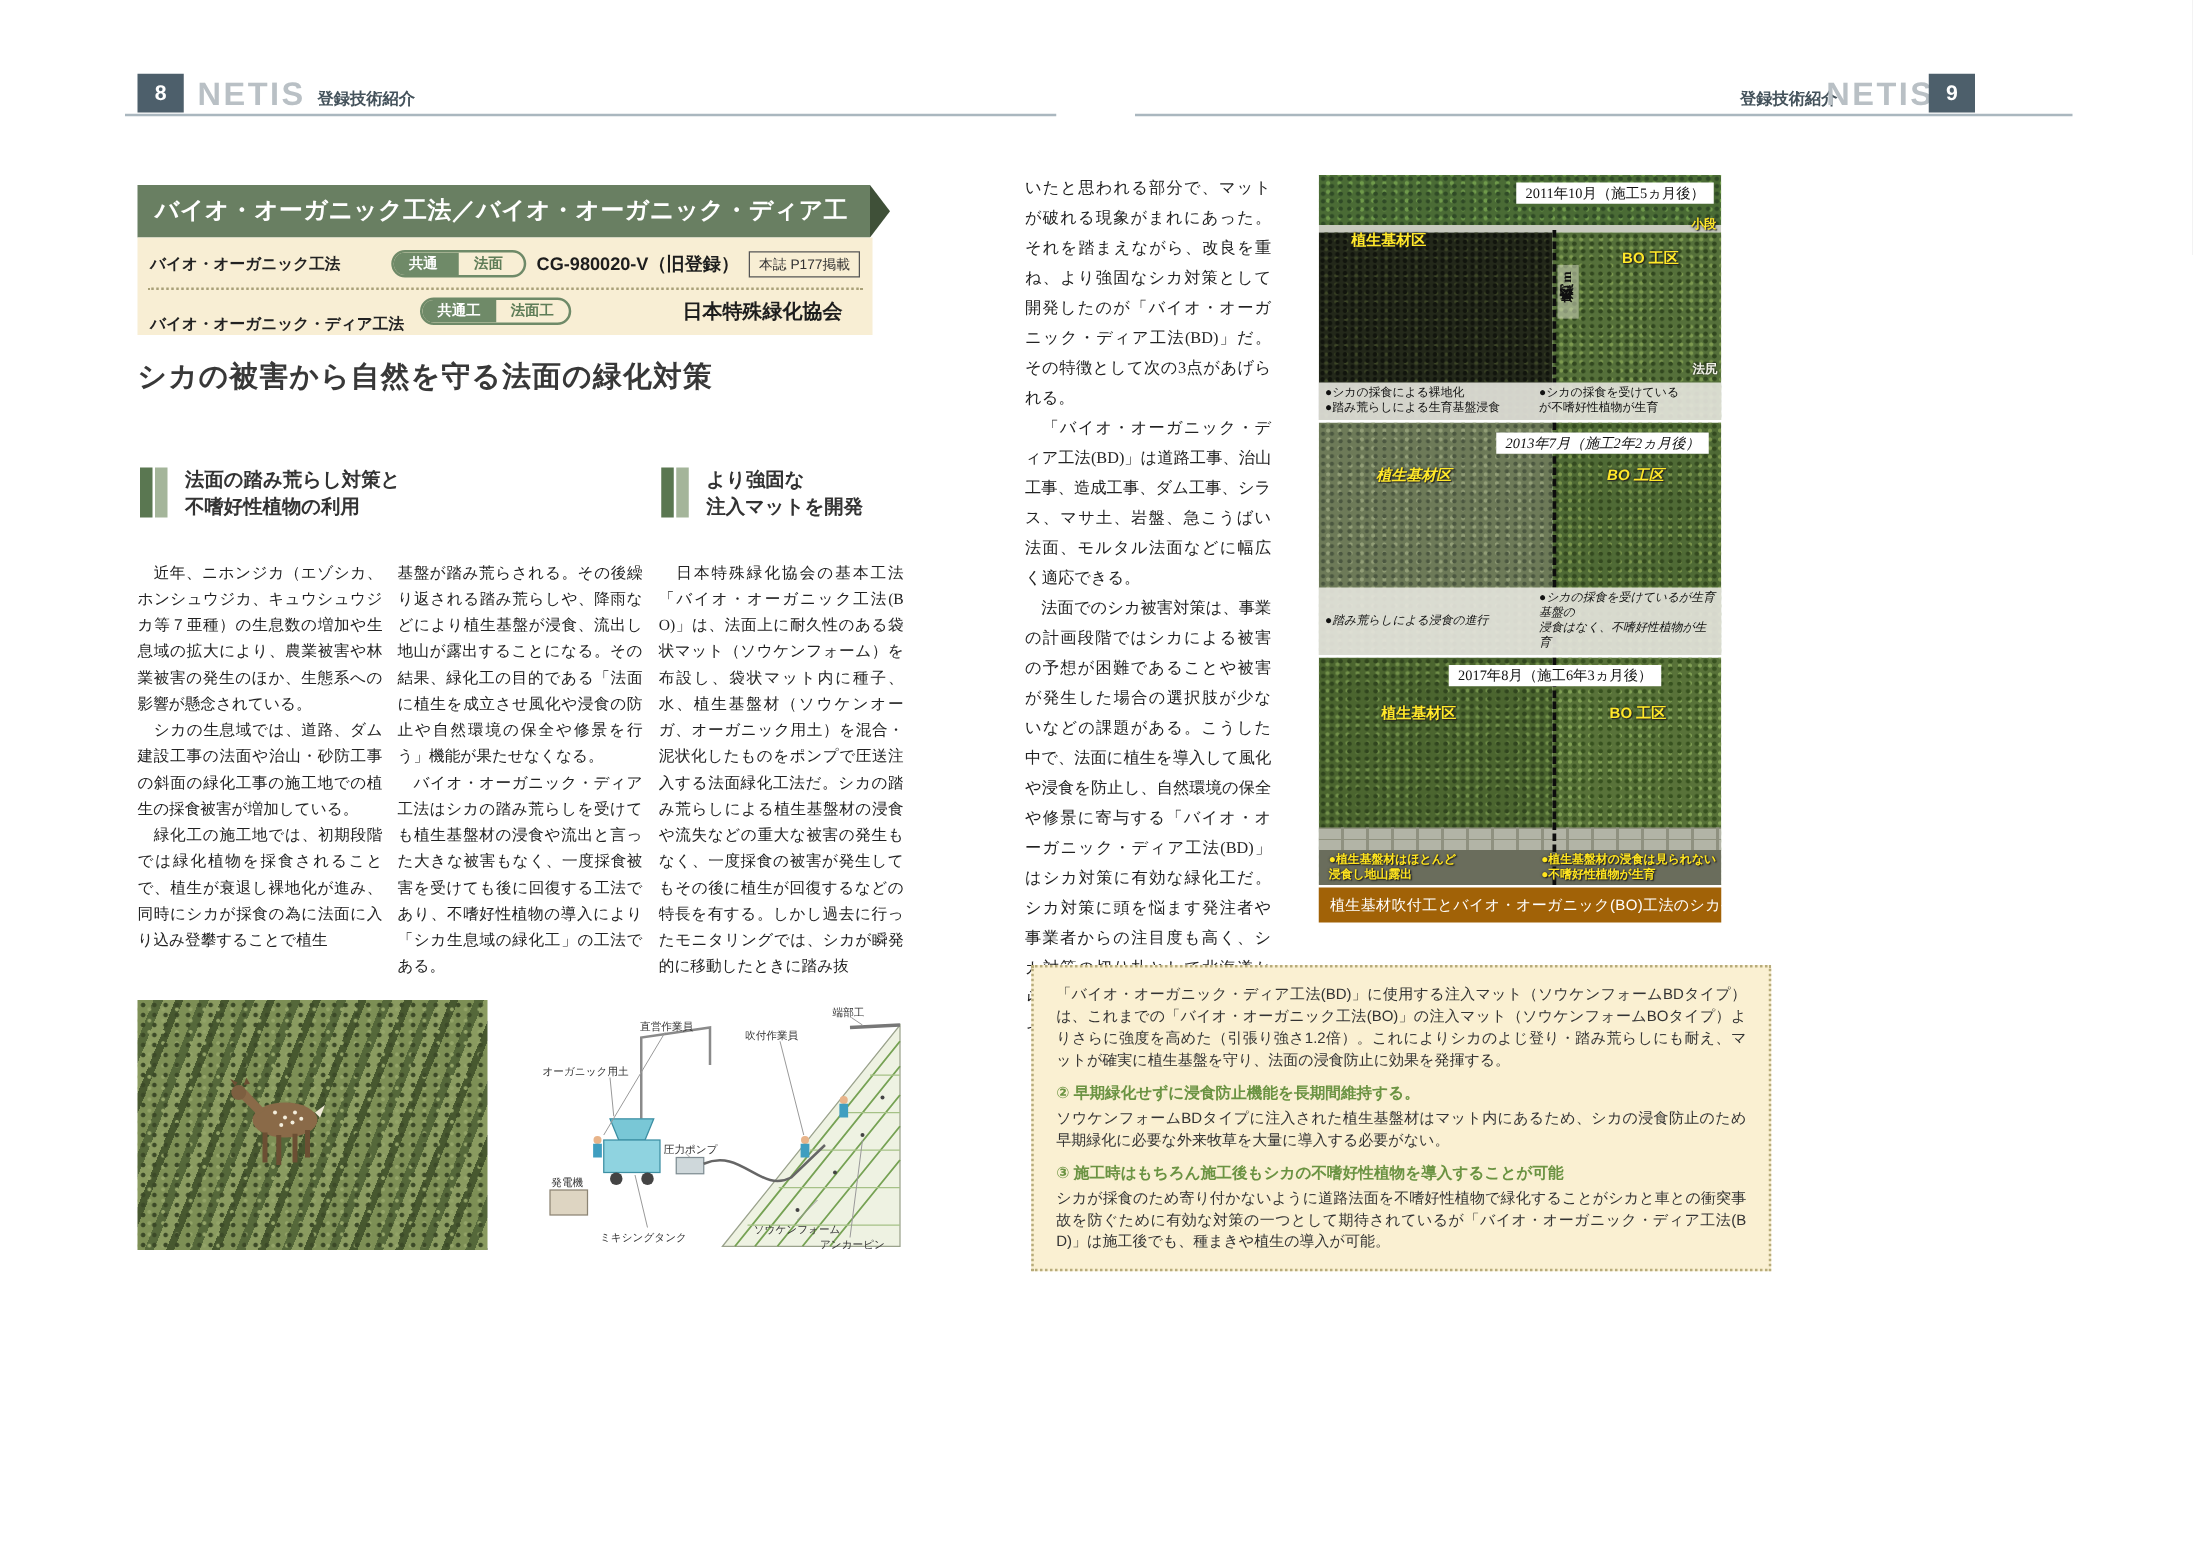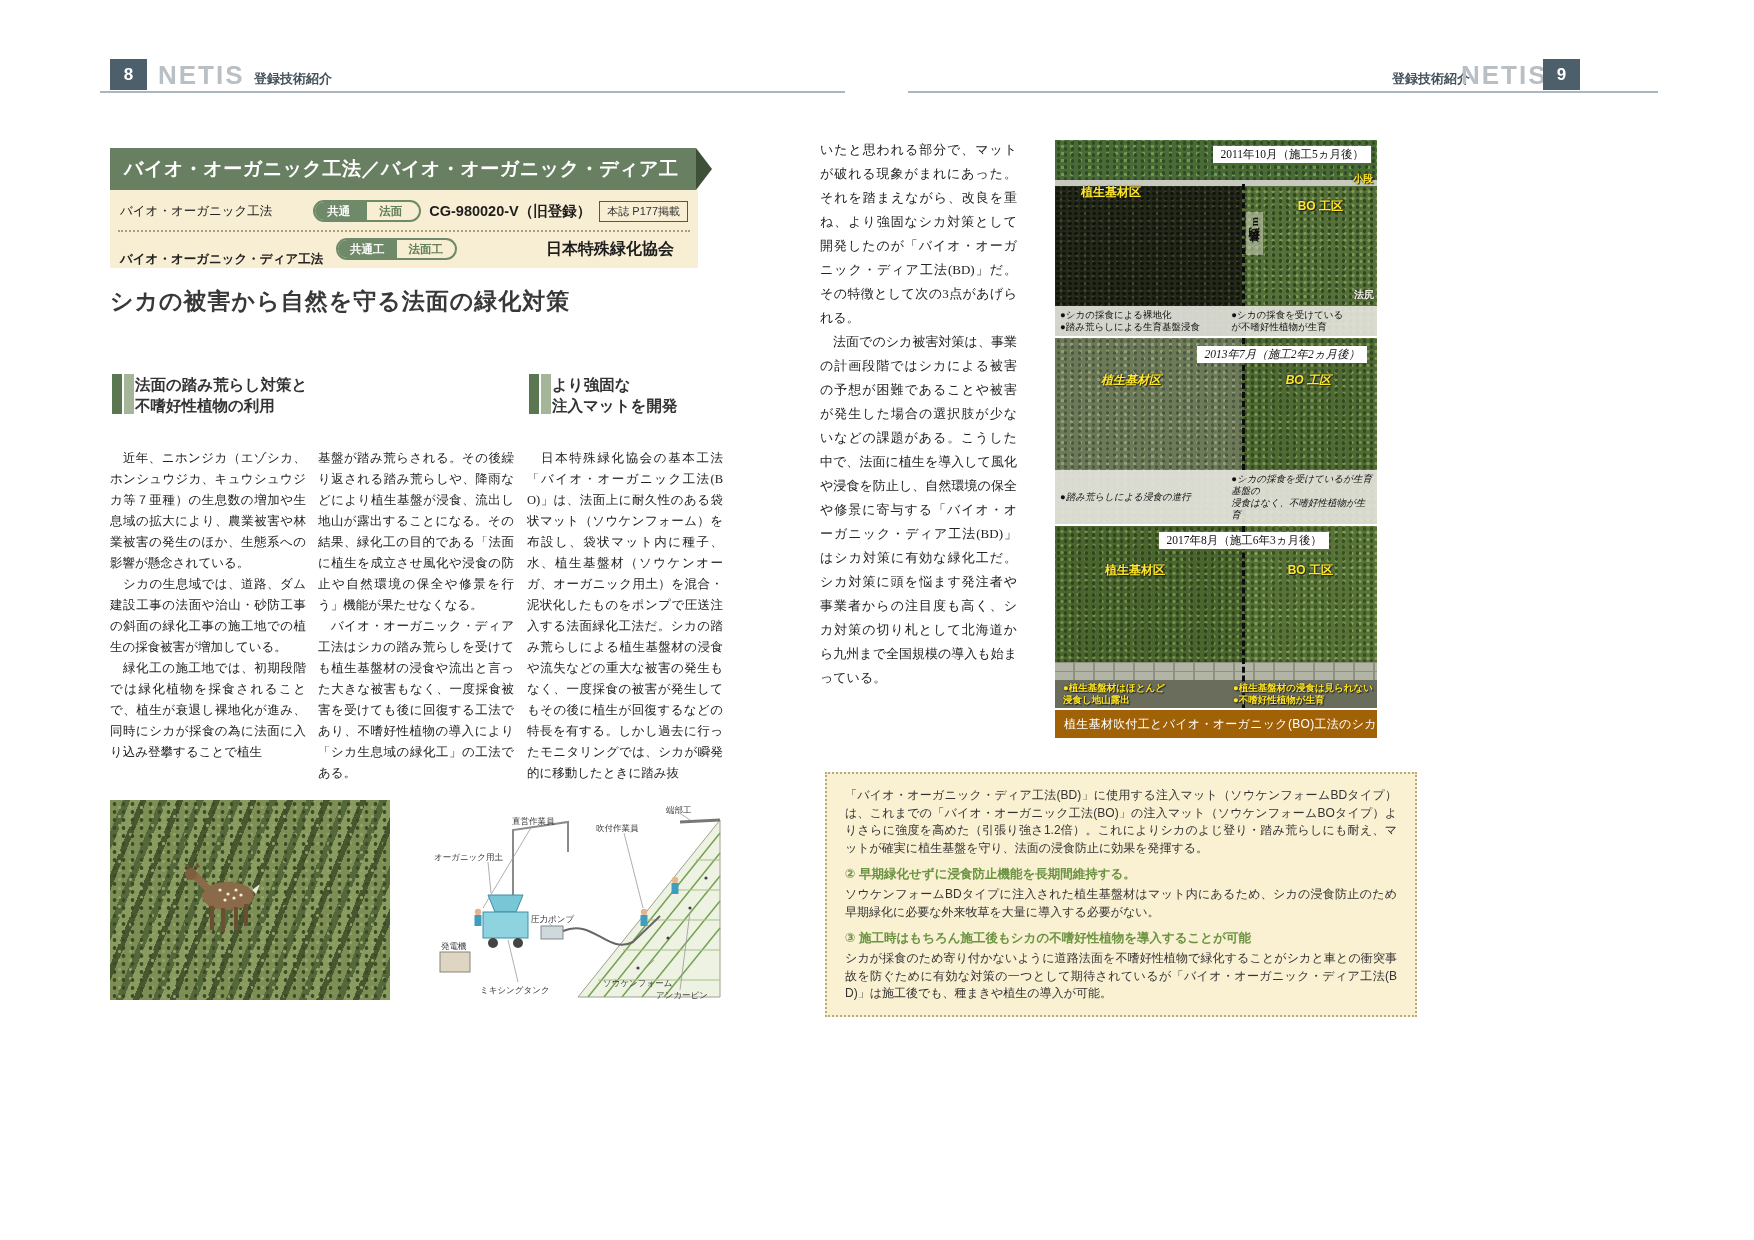--- a/index.html
+++ b/index.html
@@ -21,32 +21,32 @@
             color:#fff; font-weight:bold; font-size:19px; line-height:42px; padding-left:14px; letter-spacing:.5px; }
   .banner-tail { position:absolute; left:696px; top:148px; width:16px; height:42px; background:#3f5038;
                  clip-path:polygon(0 0,100% 50%,0 100%); }
 
   
   .infobox { position:absolute; left:110px; top:190px; width:588px; height:78px; background:#f8eed4; }
   .inforow { position:absolute; left:10px; right:10px; height:30px; display:flex; align-items:center; gap:8px; }
   .row1 { top:6px; }
   .row2 { top:44px; }
   .info-sep { position:absolute; left:8px; right:8px; top:40px; border-top:2px dotted #a8a078; }
-  .mname { font-size:12.5px; font-weight:normal; color:#222; width:208px; }
+  .mname { font-size:12.5px; font-weight:bold; color:#222; width:208px; }
   .mname2 { width:208px; font-size:12.5px; font-weight:bold; color:#222;margin-top:20px; }
   .pill { display:inline-flex; border:2px solid #6f8a68; border-radius:13px; overflow:hidden; height:22px; align-items:stretch; background:#f8eed4; }
   .pill .t1 { background:#6f8a68; color:#fff; font-size:11.5px; font-weight:bold; padding:0 12px; line-height:18px; }
   .pill .t2 { color:#5f7d58; font-size:11.5px; font-weight:bold; padding:0 12px; line-height:18px; }
   .mcode { font-size:14.5px; font-weight:bold; color:#1d1d1d; white-space:nowrap; }
   .mnote { border:1.5px solid #555; font-size:11px; color:#333; padding:2px 7px; white-space:nowrap; }
   .morg { position:absolute; right:14px; font-size:16px; font-weight:bold; color:#1d1d1d; }
 
   
   .headline { position:absolute; left:110px; top:286px; font-size:23px; font-weight:bold; color:#383838; letter-spacing:1px; }
-  .sechead { position:absolute; top:374px; display:flex; gap:1px; }
+  .sechead { position:absolute; top:374px; display:flex; gap:14px; }
   .sh1 { left:112px; } .sh2 { left:529px; }
   .sec-bullet { width:22px; height:40px; display:flex; gap:2px; flex:0 0 auto; }
   .sec-bullet i { display:block; width:10px; height:40px; }
   .sec-bullet .b1 { background:#5a7751; } .sec-bullet .b2 { background:#a4b59a; }
   .sechead h3 { font-size:15.5px; line-height:21px; color:#333; font-weight:bold; }
 
   
   .col { position:absolute; top:448px; width:196px; font-family:"Liberation Serif","DejaVu Serif",serif;
          font-size:12.5px; line-height:21px; color:#222; text-align:justify; word-break:break-all; }
   .c1 { left:110px; } .c2 { left:318px; } .c3 { left:527px; }
@@ -257,20 +257,21 @@
       <text x="103" y="122">圧力ポンプ</text>
       <text x="175" y="186">ソウケンフォーム</text>
       <text x="52" y="193">ミキシングタンク</text>
       <text x="13" y="149">発電機</text>
       <text x="228" y="198">アンカーピン</text>
     </svg>
   </div>
 
   <div class="rcol">
     <p>いたと思われる部分で、マットが破れる現象がまれにあった。それを踏まえながら、改良を重ね、より強固なシカ対策として開発したのが「バイオ・オーガニック・ディア工法(BD)」だ。その特徴として次の3点があげられる。</p>
+    <p>　「バイオ・オーガニック・ディア工法(BD)」は道路工事、治山工事、造成工事、ダム工事、シラス、マサ土、岩盤、急こうばい法面、モルタル法面などに幅広く適応できる。</p>
     <p>　法面でのシカ被害対策は、事業の計画段階ではシカによる被害の予想が困難であることや被害が発生した場合の選択肢が少ないなどの課題がある。こうした中で、法面に植生を導入して風化や浸食を防止し、自然環境の保全や修景に寄与する「バイオ・オーガニック・ディア工法(BD)」はシカ対策に有効な緑化工だ。シカ対策に頭を悩ます発注者や事業者からの注目度も高く、シカ対策の切り札として北海道から九州まで全国規模の導入も始まっている。</p>
   </div>
 
   <div class="photostack">
 
     <div class="photo ph1">
       <div class="trees"></div>
       <div class="road"></div>
       <div class="half hl tx-dark"></div>
       <div class="half hr tx-bo1"></div>

